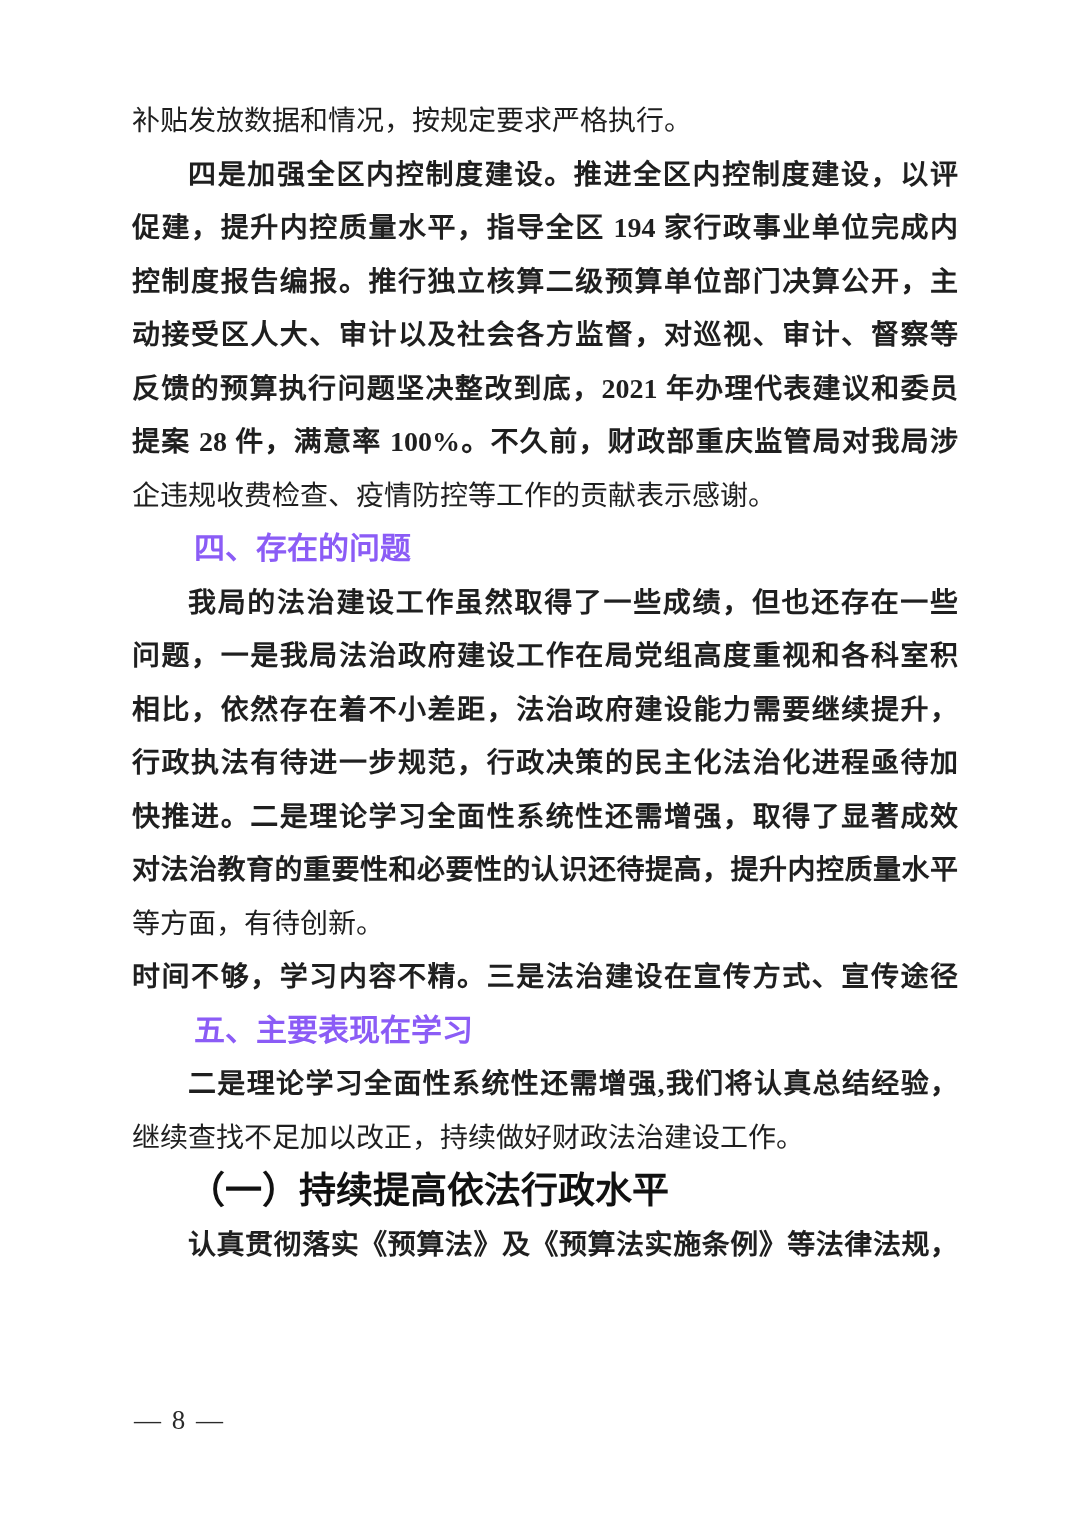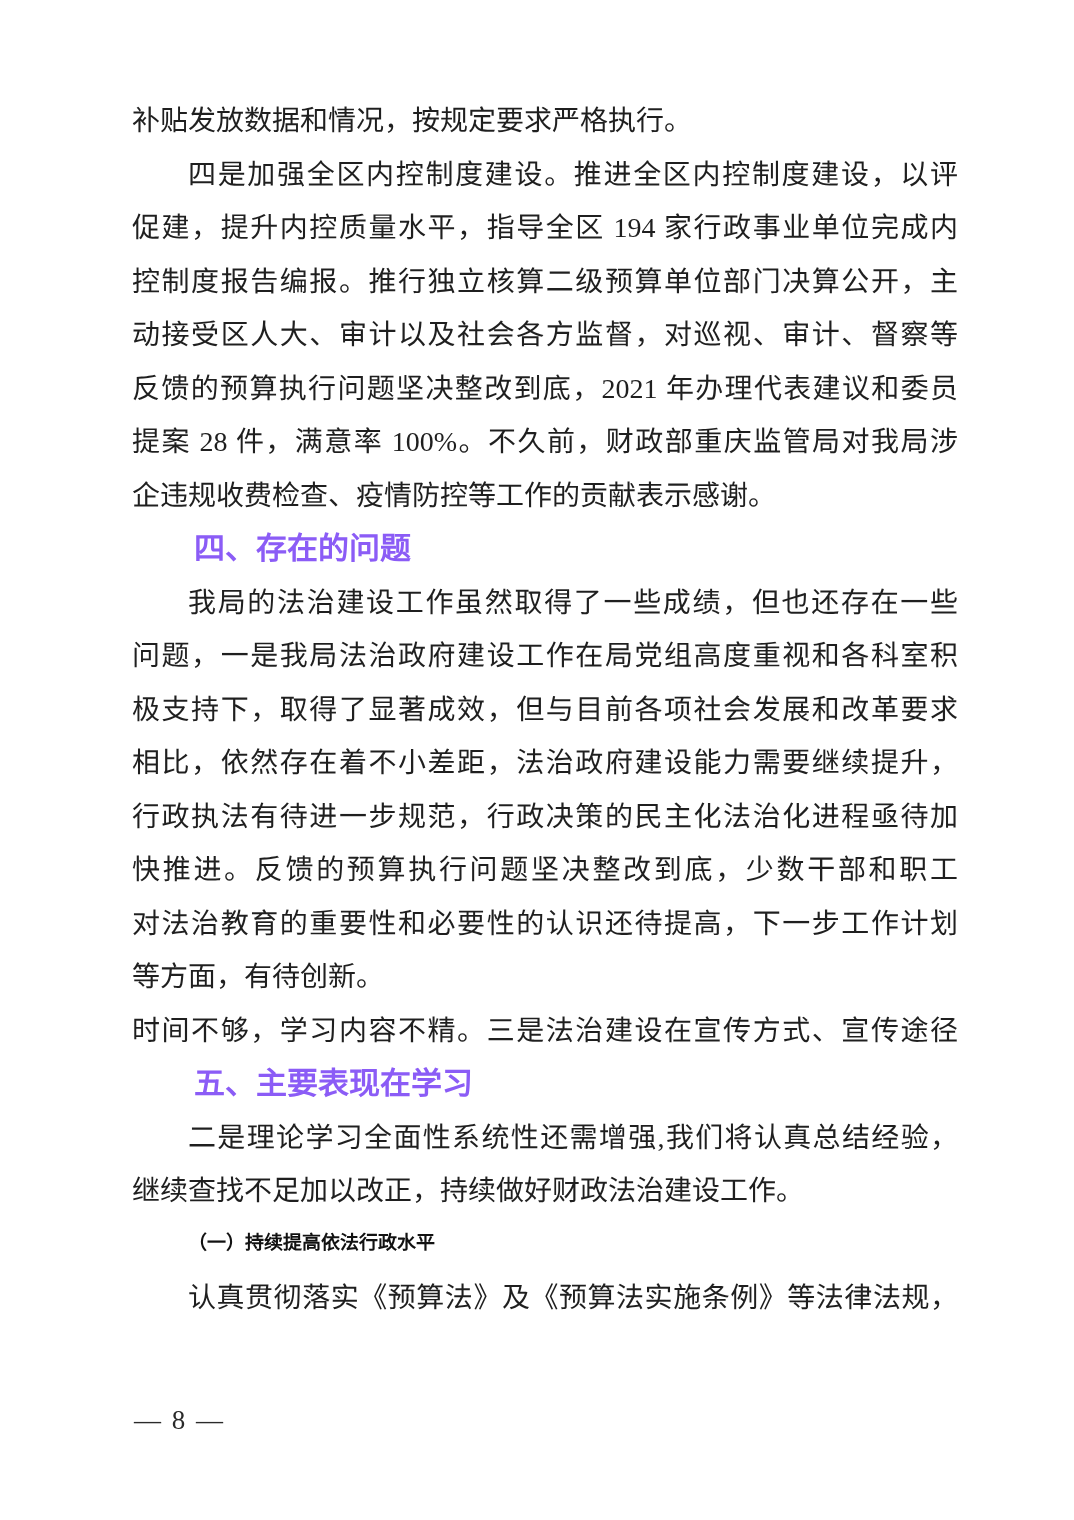--- a/index.html
+++ b/index.html
@@ -30,38 +30,39 @@
     font-size: 28px;
     color: #1f1f1f;
     font-family: "Liberation Serif", "DejaVu Serif", serif;
     text-align: justify;
     text-align-last: left;
     text-justify: inter-character;
     overflow: hidden;
   }
   .line.fill {
     text-align-last: justify;
+    font-weight: bold;
   }
   .line.indent {
     text-indent: 56px;
   }
   .line.heading {
     font-family: "Liberation Sans", "DejaVu Sans", sans-serif;
     font-weight: 700;
     font-size: 31px;
     color: #8b5cf6;
     text-align-last: left;
   }
   .line.heading.indent {
     text-indent: 62px;
   }
   .line.subheading {
-    font-family: Liberation Mono, monospace;
+    font-family: Liberation Sans, sans-serif;
     font-weight: 700;
-    font-size: 19px;
+    font-size: 37px;
     color: #111111;
     text-align-last: left;
   }
   .page-footer {
     position: absolute;
     left: 134px;
     top: 1400px;
     height: 40px;
     line-height: 40px;
     font-size: 27px;
@@ -86,25 +87,24 @@
         <div class="line body fill">反馈的预算执行问题坚决整改到底，2021 年办理代表建议和委员</div>
         <div class="line body fill">提案 28 件，满意率 100%。不久前，财政部重庆监管局对我局涉</div>
         <div class="line body">企违规收费检查、疫情防控等工作的贡献表示感谢。</div>
       </div>
       <div class="para">
         <div class="line heading indent">四、存在的问题</div>
       </div>
       <div class="para">
         <div class="line body indent fill">我局的法治建设工作虽然取得了一些成绩，但也还存在一些</div>
         <div class="line body fill">问题，一是我局法治政府建设工作在局党组高度重视和各科室积</div>
-        <div class="line body fill">极支持下，取得了显著成效，但与目前各项社会发展和改革要求</div>
         <div class="line body fill">相比，依然存在着不小差距，法治政府建设能力需要继续提升，</div>
         <div class="line body fill">行政执法有待进一步规范，行政决策的民主化法治化进程亟待加</div>
-        <div class="line body fill">快推进。反馈的预算执行问题坚决整改到底，少数干部和职工</div>
-        <div class="line body fill">对法治教育的重要性和必要性的认识还待提高，下一步工作计划</div>
+        <div class="line body fill">快推进。二是理论学习全面性系统性还需增强，取得了显著成效</div>
+        <div class="line body fill">对法治教育的重要性和必要性的认识还待提高，提升内控质量水平</div>
         <div class="line body">等方面，有待创新。</div>
         <div class="line body fill">时间不够，学习内容不精。三是法治建设在宣传方式、宣传途径</div>
       </div>
       <div class="para">
         <div class="line heading indent">五、主要表现在学习</div>
       </div>
       <div class="para">
         <div class="line body indent fill">二是理论学习全面性系统性还需增强,我们将认真总结经验，</div>
         <div class="line body">继续查找不足加以改正，持续做好财政法治建设工作。</div>
       </div>

